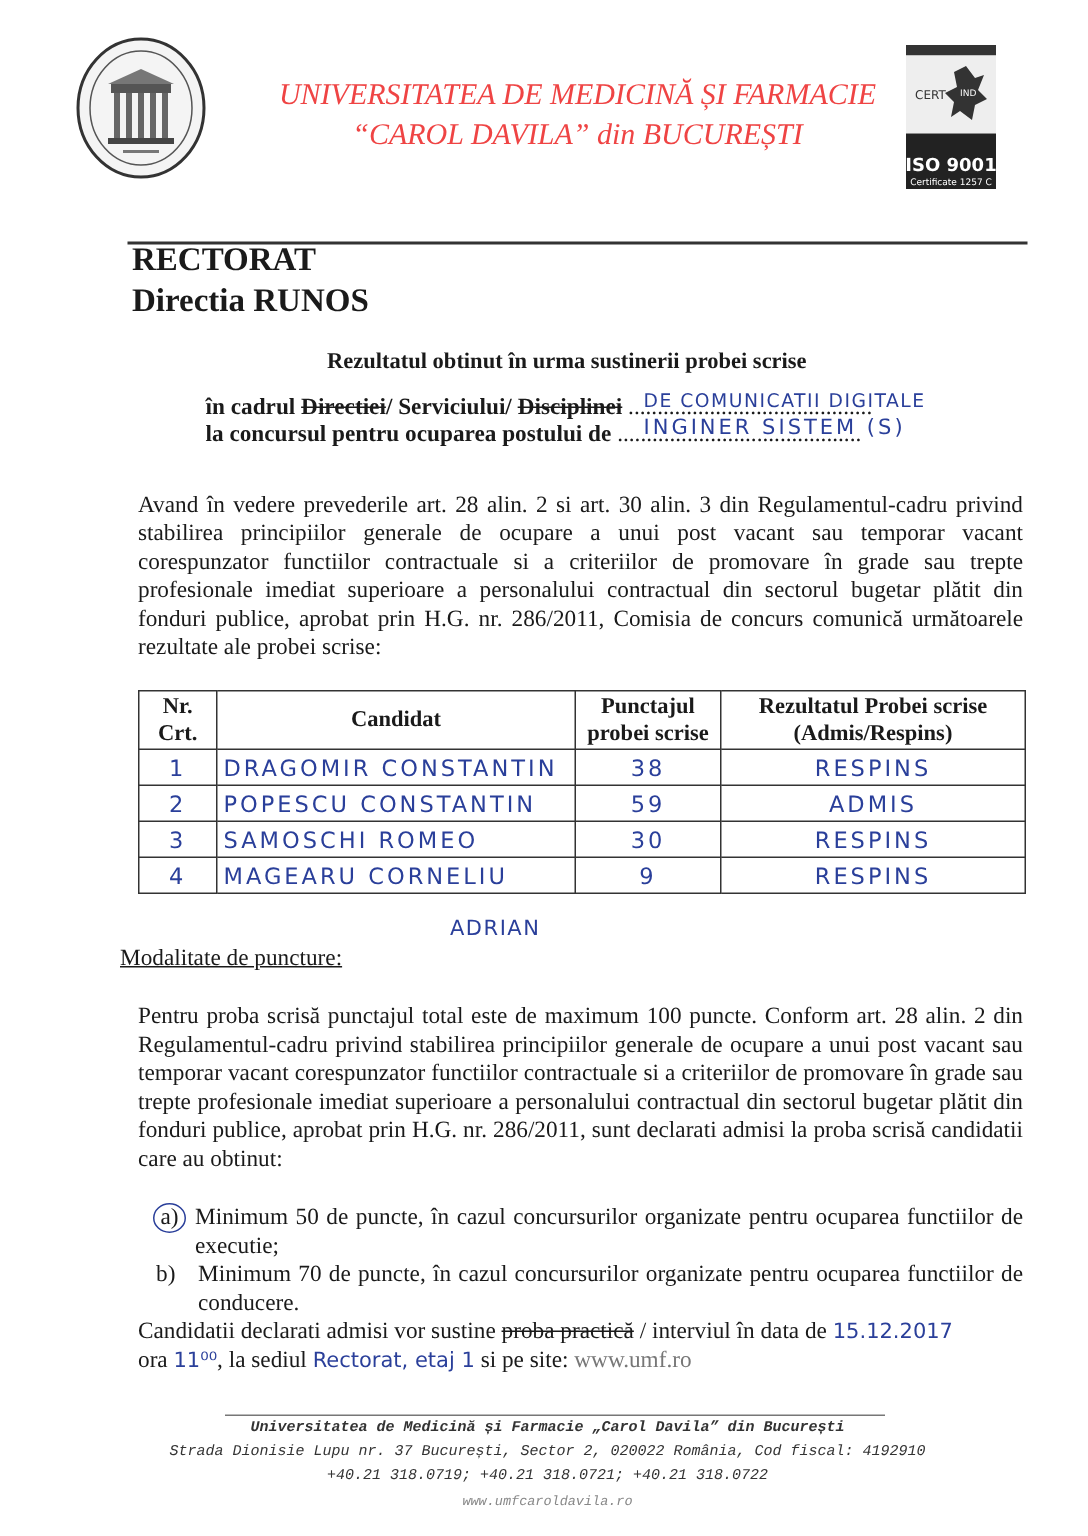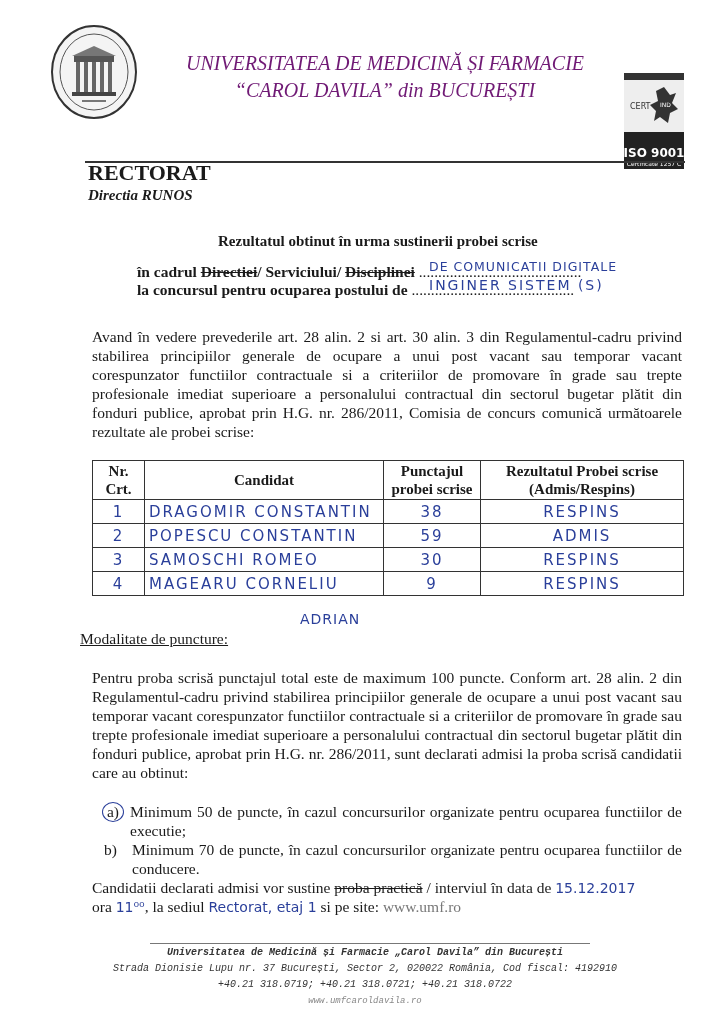--- a/index.html
+++ b/index.html
@@ -1,26 +1,26 @@
 <!DOCTYPE html>
 <html><head>
 <meta charset="utf-8">
 <style>
   html, body { margin: 0; padding: 0; background: #ffffff; }
   body { width: 725px; height: 1024px; position: relative; overflow: hidden;
          font-family: "Liberation Serif", serif; color: #1a1a1a; }
   .abs { position: absolute; }
   .logo-left { left: 48px; top: 22px; width: 92px; height: 100px; }
-  .logo-right { left: 624px; top: 30px; width: 60px; height: 104px; margin-top: 43px; }
+  .logo-right { left: 604px; top: 30px; width: 60px; height: 104px; }
   .uni-title { left: 170px; top: 50px; width: 430px; text-align: center;
                font-family: "Liberation Serif", serif; font-style: italic; font-size: 20px;
-               line-height: 27px; color: #701a75; }
+               line-height: 27px; color: #ef4444; }
   .header-rule { left: 85px; top: 161px; width: 600px; height: 2px; background: #333; }
   .rectorat { left: 88px; top: 160px; font-weight: bold; font-size: 22px; }
-  .directia { left: 88px; top: 187px; font-weight: bold; font-size: 15px; font-style: italic; }
+  .directia { left: 88px; top: 187px; font-weight: bold; font-size: 22px; }
   .doc-title { left: 218px; top: 216px; font-weight: bold; font-size: 15px; }
   .post-line { left: 137px; top: 228px; font-weight: bold; font-size: 15.5px; line-height: 18px; }
   .post-line .line { white-space: nowrap; position: relative; height: 18px; margin-top: 0px; }
   .strike { text-decoration: line-through; }
   .dots { letter-spacing: 0px; font-weight: normal; }
   .hand { font-family: "DejaVu Sans", sans-serif; color: #2a3f9a; font-weight: normal; }
   .hand-post { position: absolute; left: 292px; top: -5px; font-size: 14px; letter-spacing: 2px; white-space: nowrap; }
   .hand-dept { position: absolute; left: 292px; top: -5px; font-size: 12.5px; letter-spacing: 1px; white-space: nowrap; }
   .para { left: 92px; width: 590px; font-size: 15.5px; line-height: 19px; text-align: justify; }
   .para-intro { top: 288px; }

